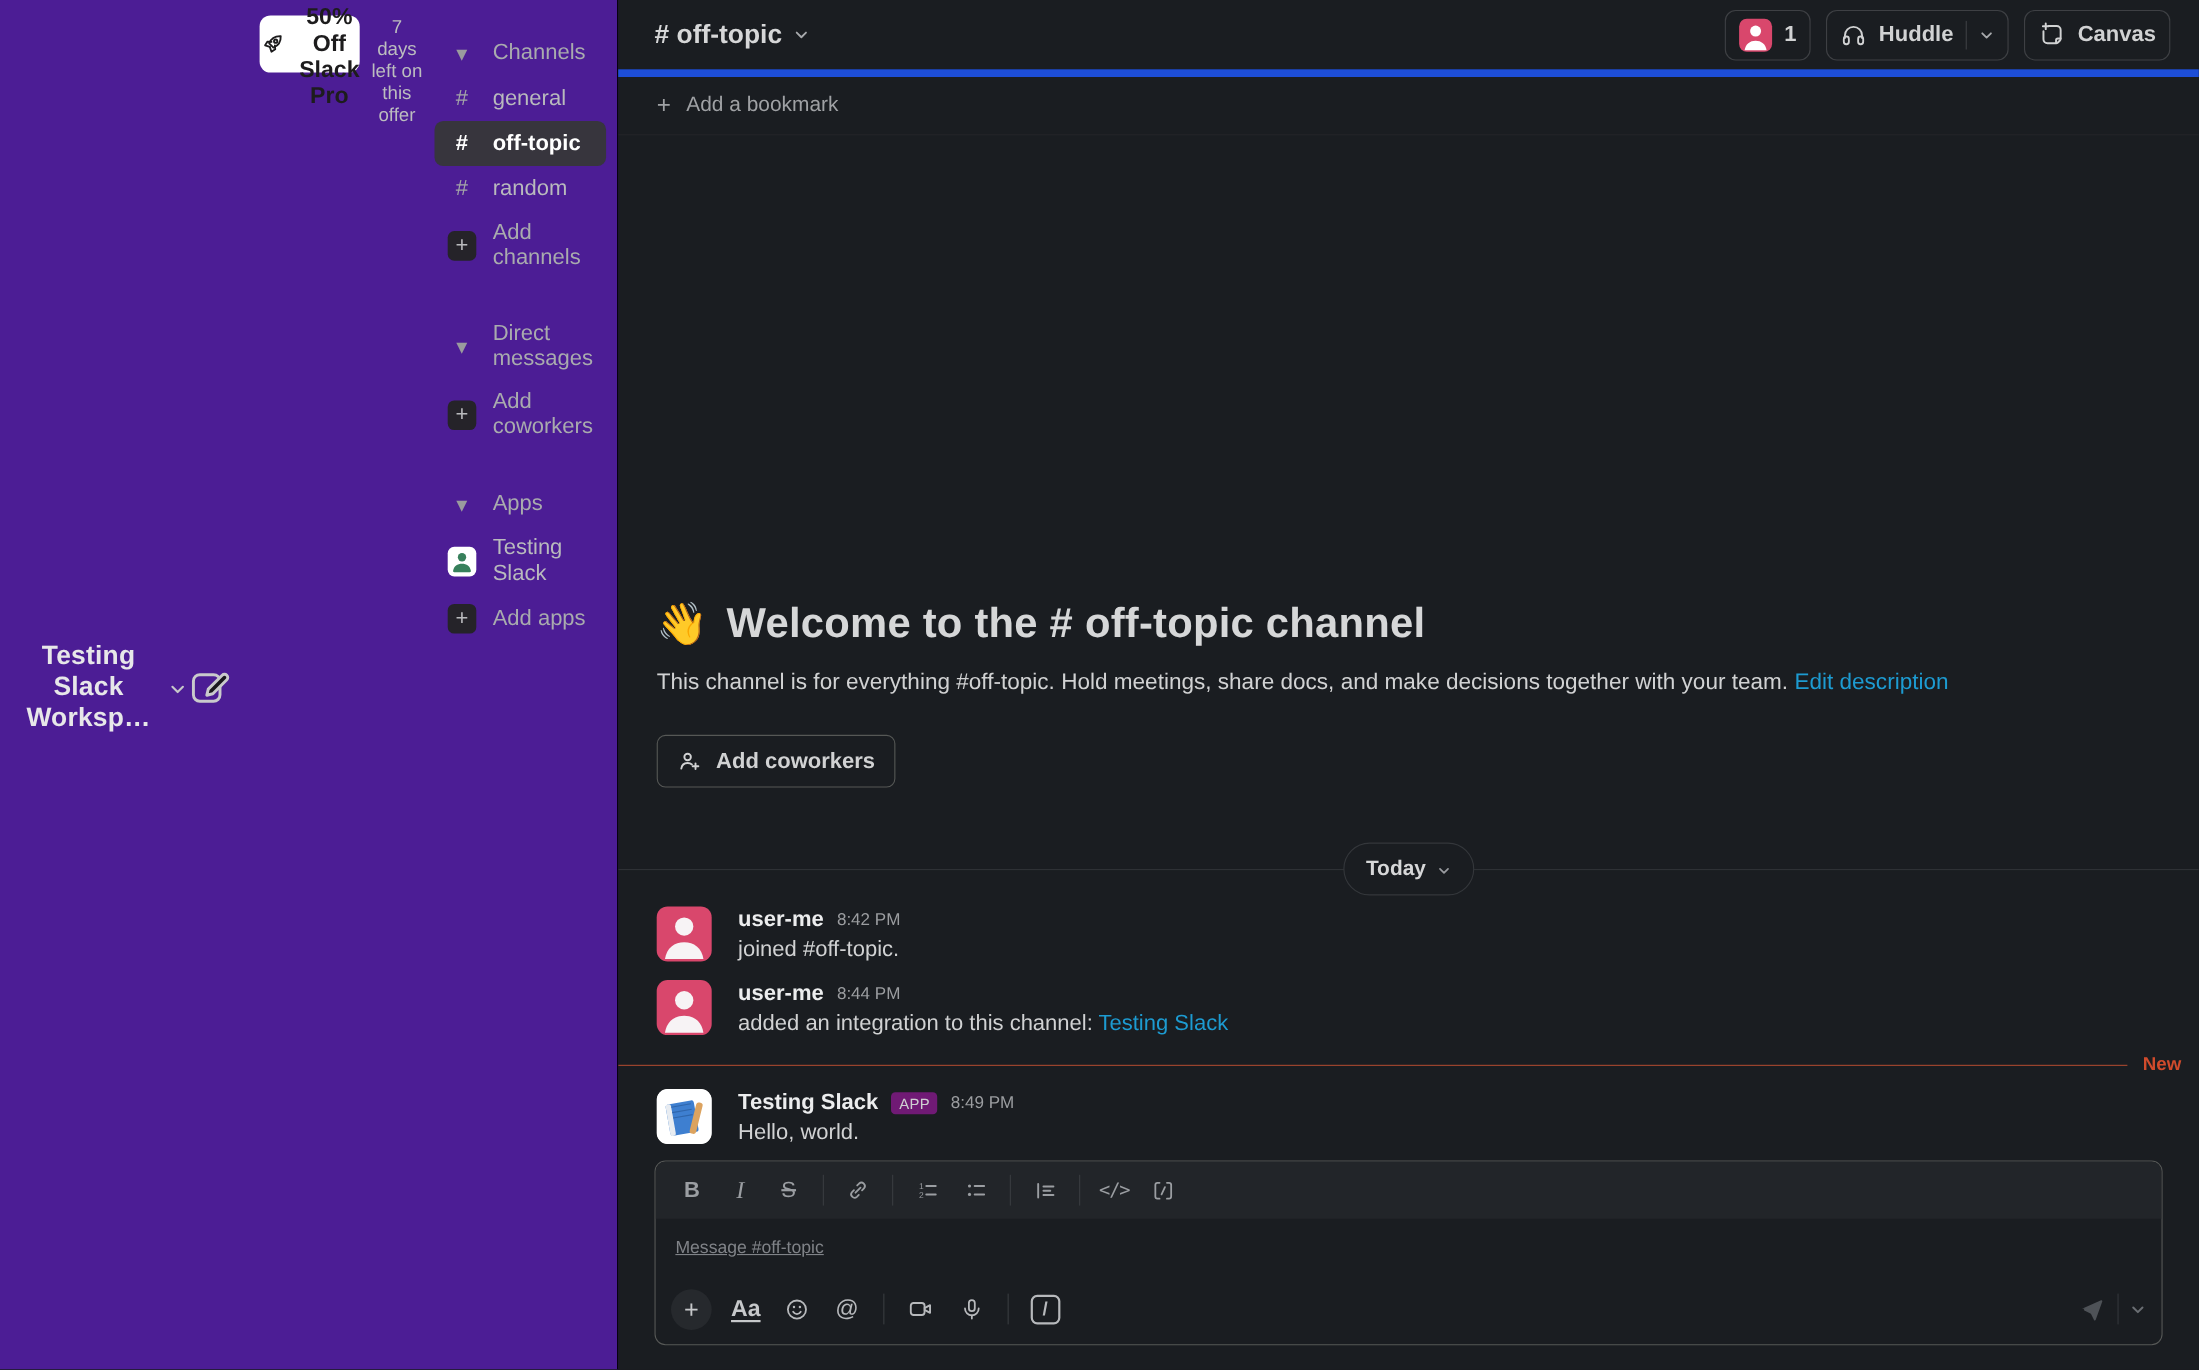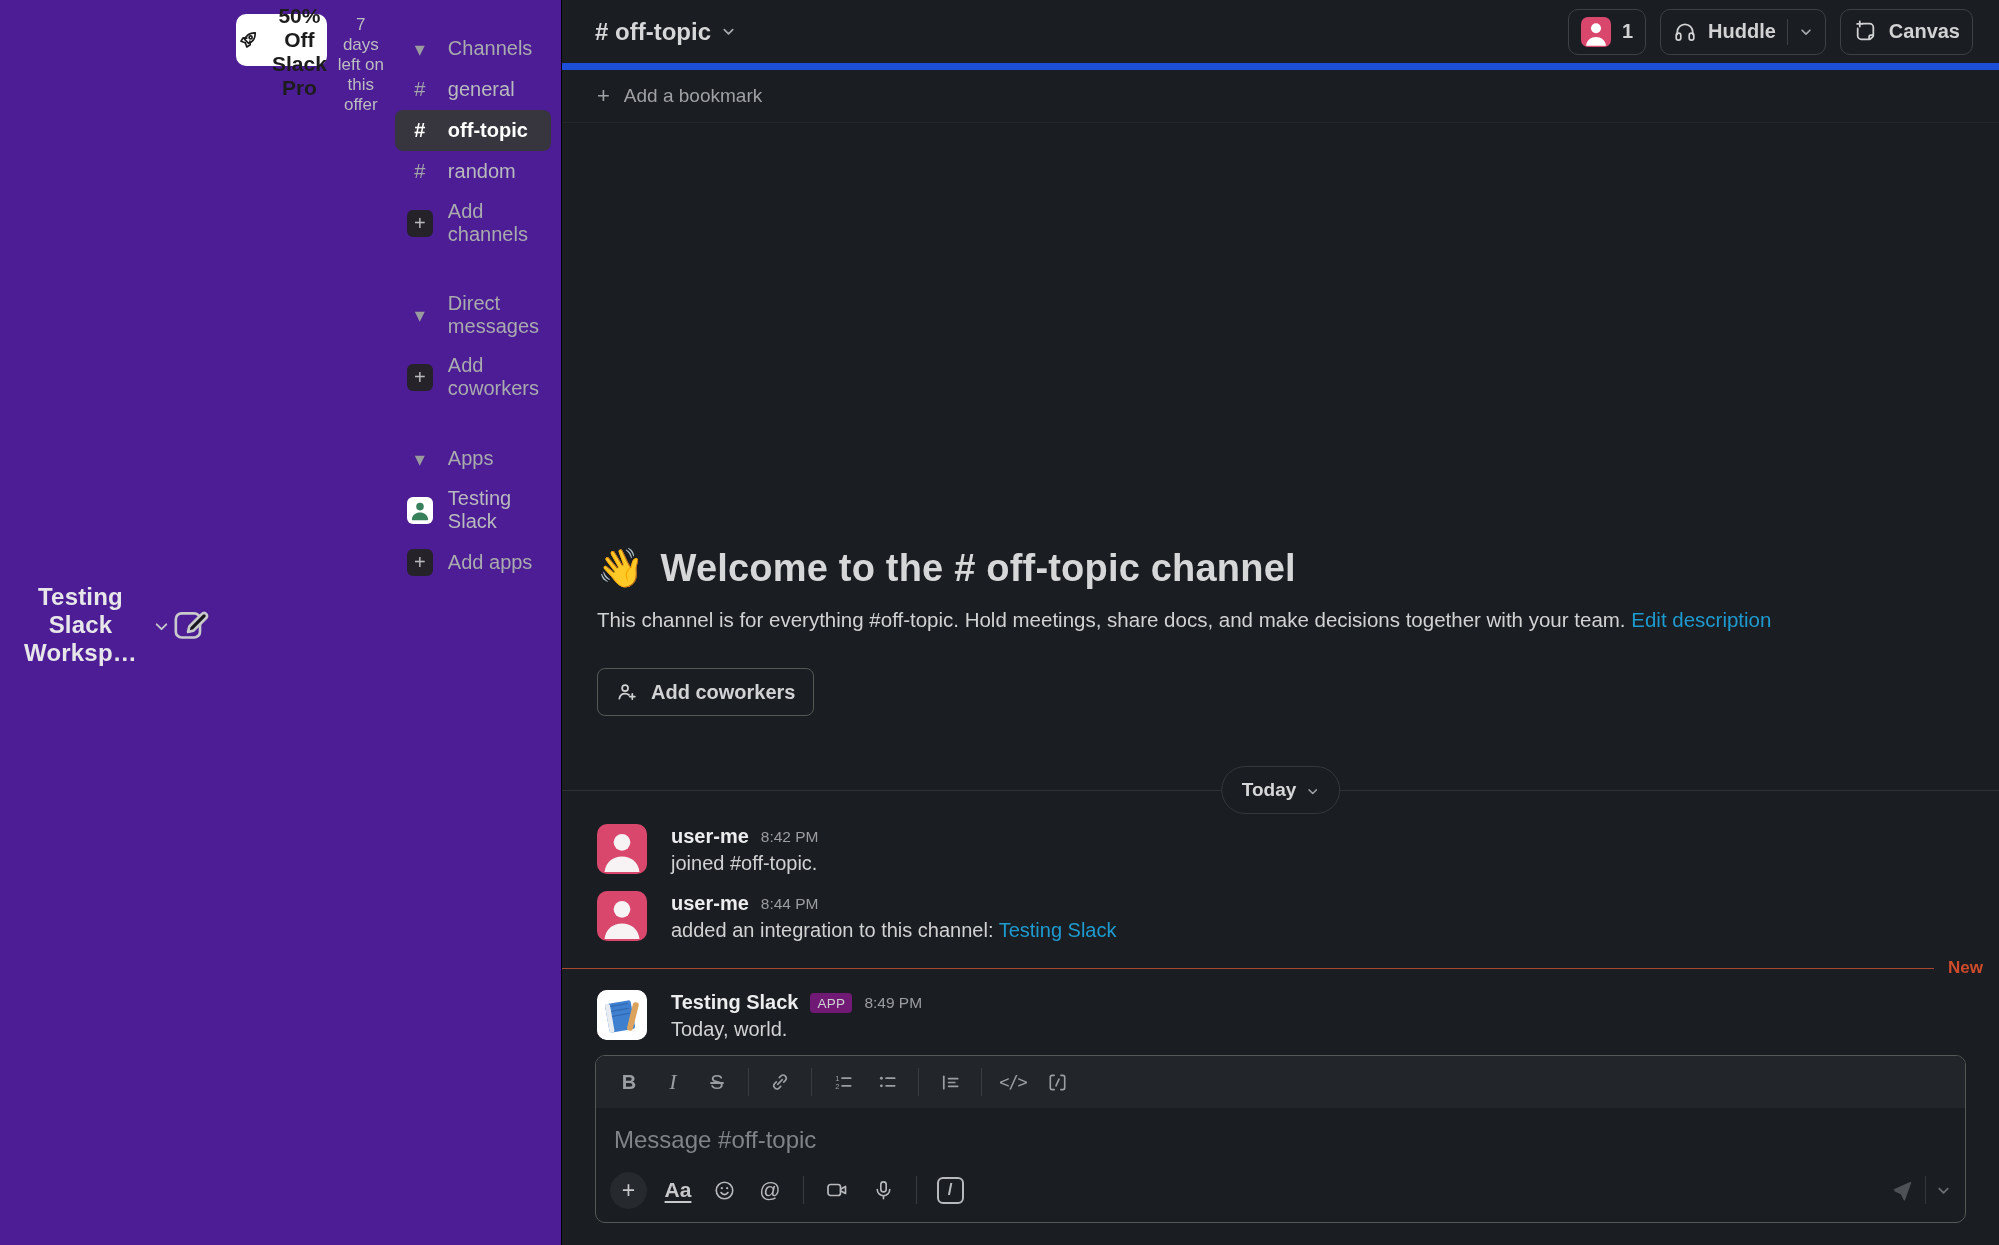--- a/index.html
+++ b/index.html
@@ -117,21 +117,21 @@
   .fmt-btn {
     min-width:42px; height:38px; background:none; border:none; color:#9B9EA2; cursor:pointer;
     display:flex; align-items:center; justify-content:center; font-size:20px; font-family:inherit;
   }
   .fmt-bold { font-weight:800; }
   .fmt-italic { font-family:"Liberation Serif", serif; font-style:italic; font-size:22px; }
   .fmt-strike { text-decoration:line-through; }
   .fmt-code-txt { font-family:"DejaVu Sans Mono", monospace; font-size:17px; letter-spacing:-1px; }
   .fmt-div { width:1px; height:28px; background:#393C40; margin:0 8px; }
   .input-row { padding:18px 18px 12px; }
-  .msg-input { font-size:24px; color:#808388; min-height:28px; outline:none; cursor:text; }
+  .msg-input { font-size:16px; color:#808388; min-height:28px; outline:none; cursor:text;text-decoration:underline; }
   .action-bar { display:flex; align-items:center; gap:4px; padding:4px 14px 12px; color:#B7B9BC; }
   .act-btn {
     min-width:42px; height:40px; background:none; border:none; color:#B7B9BC; cursor:pointer;
     display:flex; align-items:center; justify-content:center; font-size:21px; font-family:inherit;
   }
   .plus-circle { width:37px; height:37px; min-width:37px; border-radius:999px; background:#26292D; font-size:23px; color:#C6C8CA; margin-right:6px; }
   .aa { font-weight:700; text-decoration:underline; text-underline-offset:4px; color:#C6C8CA; }
   .slash-box {
     width:27px; height:27px; border:2px solid #B7B9BC; border-radius:6px;
     display:flex; align-items:center; justify-content:center; font-size:17px; font-weight:700;
@@ -403,21 +403,21 @@
               </g>
               <rect x="33" y="12" width="6" height="29" rx="2.5" transform="rotate(14 36 26)" fill="#DCA35F"></rect>
             </svg>
         </div>
         <div class="msg-col">
           <div class="msg-head">
             <span class="author">Testing Slack</span>
             <span class="app-badge">APP</span>
             <span class="timestamp">8:49 PM</span>
           </div>
-          <div class="msg-body">Today, world.</div>
+          <div class="msg-body">Hello, world.</div>
         </div>
       </div>
 
       <div class="composer">
         <div class="fmt-bar">
           <button class="fmt-btn fmt-bold">B</button>
           <button class="fmt-btn fmt-italic">I</button>
           <button class="fmt-btn fmt-strike">S</button>
           <span class="fmt-div"></span>
           <button class="fmt-btn">

